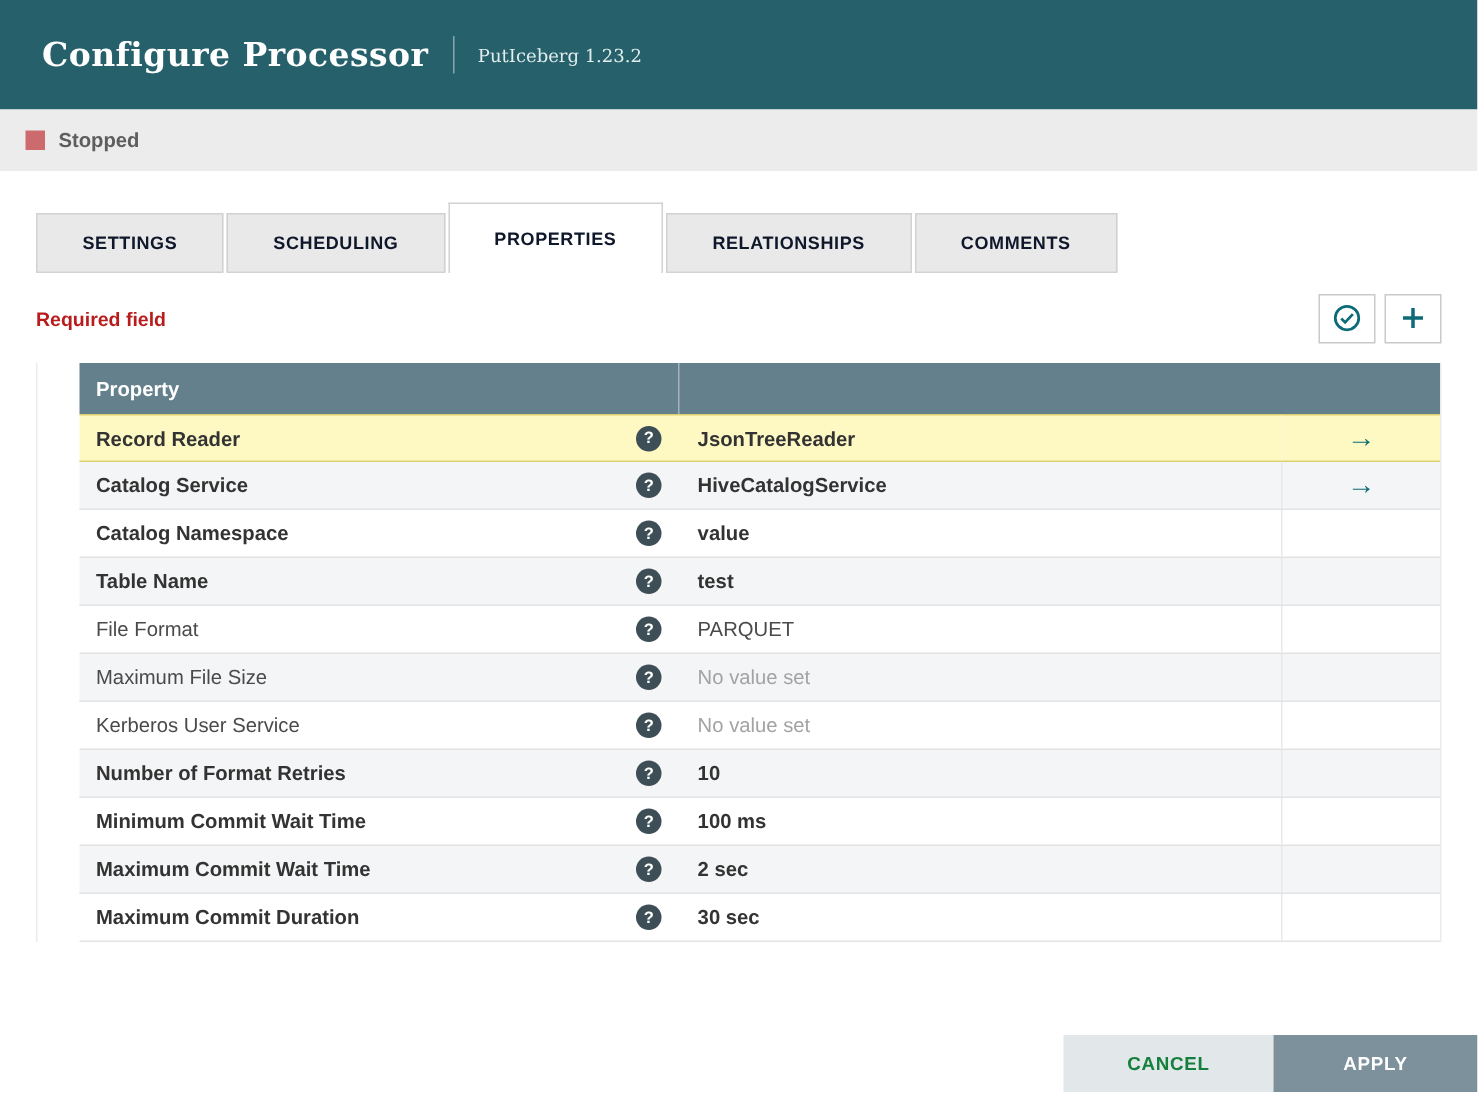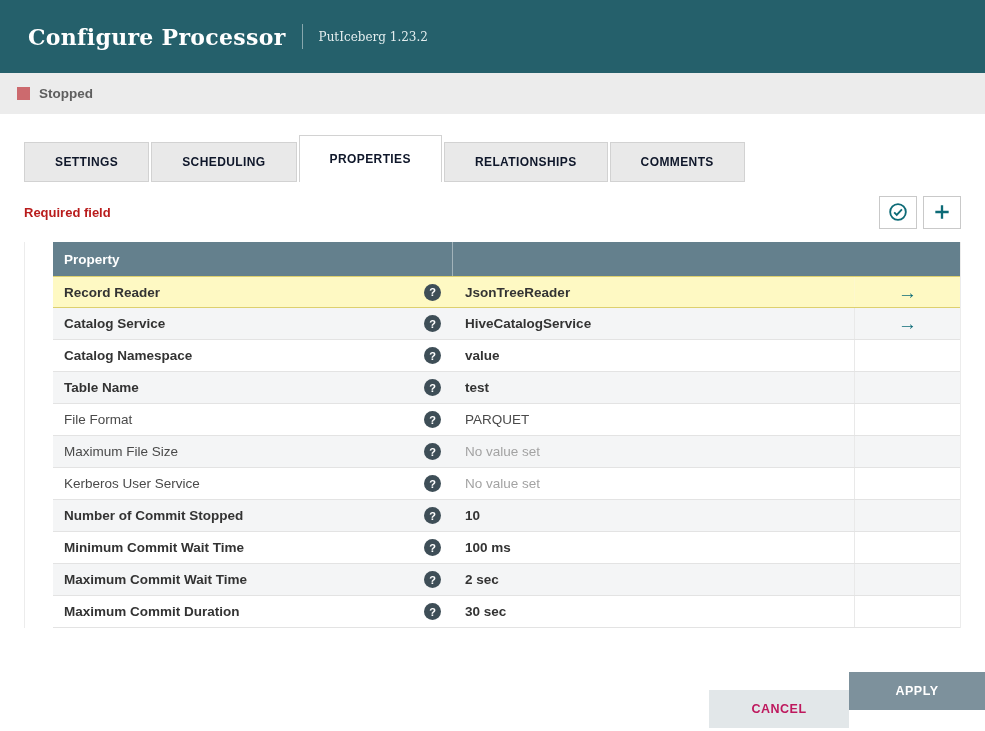--- a/index.html
+++ b/index.html
@@ -48,21 +48,21 @@
   .trow.required .prop-name,.trow.required .cell-value{font-weight:700;color:#333333;}
   .cell-value.empty{color:#a3a3a3;}
   .prop-name{white-space:nowrap;}
   .help-icon{width:17px;height:17px;border-radius:50%;background:#3e4e57;color:#ffffff;font-size:11px;
              font-weight:700;display:flex;align-items:center;justify-content:center;flex:0 0 auto;cursor:pointer;}
   .goto-arrow{color:#0d6b77;font-size:19px;font-weight:700;cursor:pointer;line-height:1;}
   
   .footer-buttons{position:absolute;right:0;bottom:3px;display:flex;}
   .btn{height:38px;border:none;font-family:"Liberation Sans",sans-serif;font-weight:700;font-size:12.5px;
        letter-spacing:.5px;display:flex;align-items:center;justify-content:center;cursor:pointer;}
-  .btn-cancel{width:140px;background:#e2e7e9;color:#be185d;margin-top:18px;}
+  .btn-cancel{width:140px;background:#e2e7e9;color:#15803d;}
   .btn-apply{width:136px;background:#7d919c;color:#ffffff;}
 </style>
 </head>
 <body>
 
 <div class="dialog-header">
   <span class="dialog-title">Configure Processor</span>
   <span class="title-sep"></span>
   <span class="dialog-subtitle">PutIceberg 1.23.2</span>
 </div>
@@ -166,21 +166,21 @@
         <div class="trow">
           <div class="cell cell-prop">
             <span class="prop-name">Kerberos User Service</span>
             <span class="help-icon">?</span>
           </div>
           <div class="cell cell-value empty">No value set</div>
           <div class="cell cell-action"></div>
         </div>
         <div class="trow required">
           <div class="cell cell-prop">
-            <span class="prop-name">Number of Commit Stopped</span>
+            <span class="prop-name">Number of Format Retries</span>
             <span class="help-icon">?</span>
           </div>
           <div class="cell cell-value">10</div>
           <div class="cell cell-action"></div>
         </div>
         <div class="trow required">
           <div class="cell cell-prop">
             <span class="prop-name">Minimum Commit Wait Time</span>
             <span class="help-icon">?</span>
           </div>

